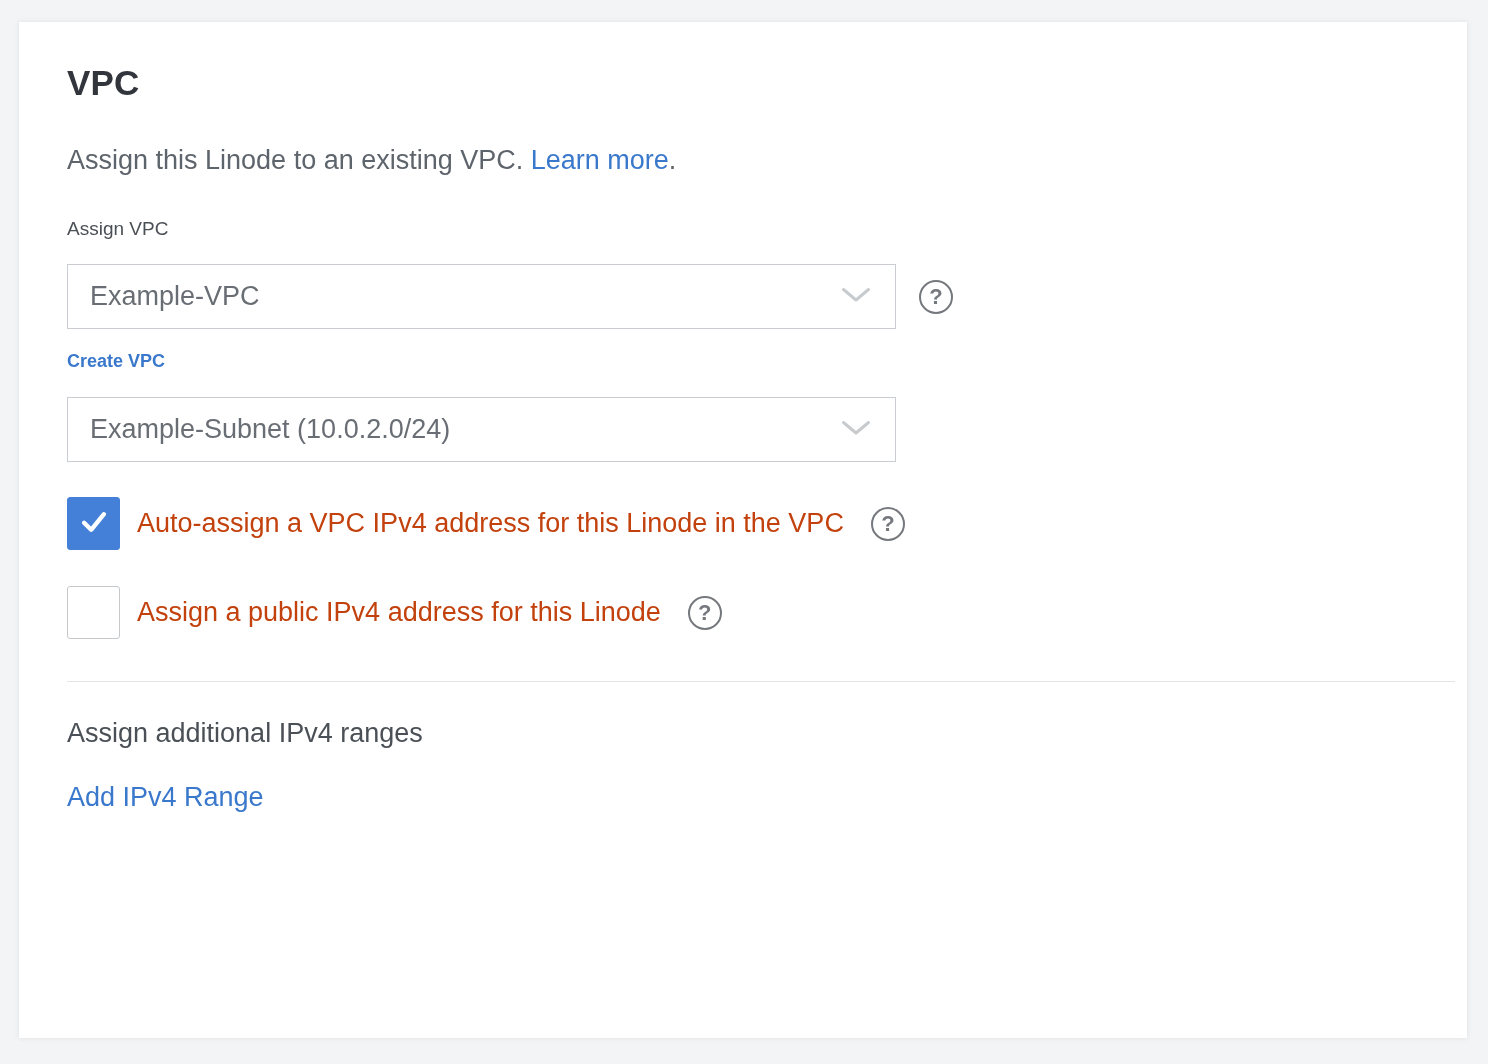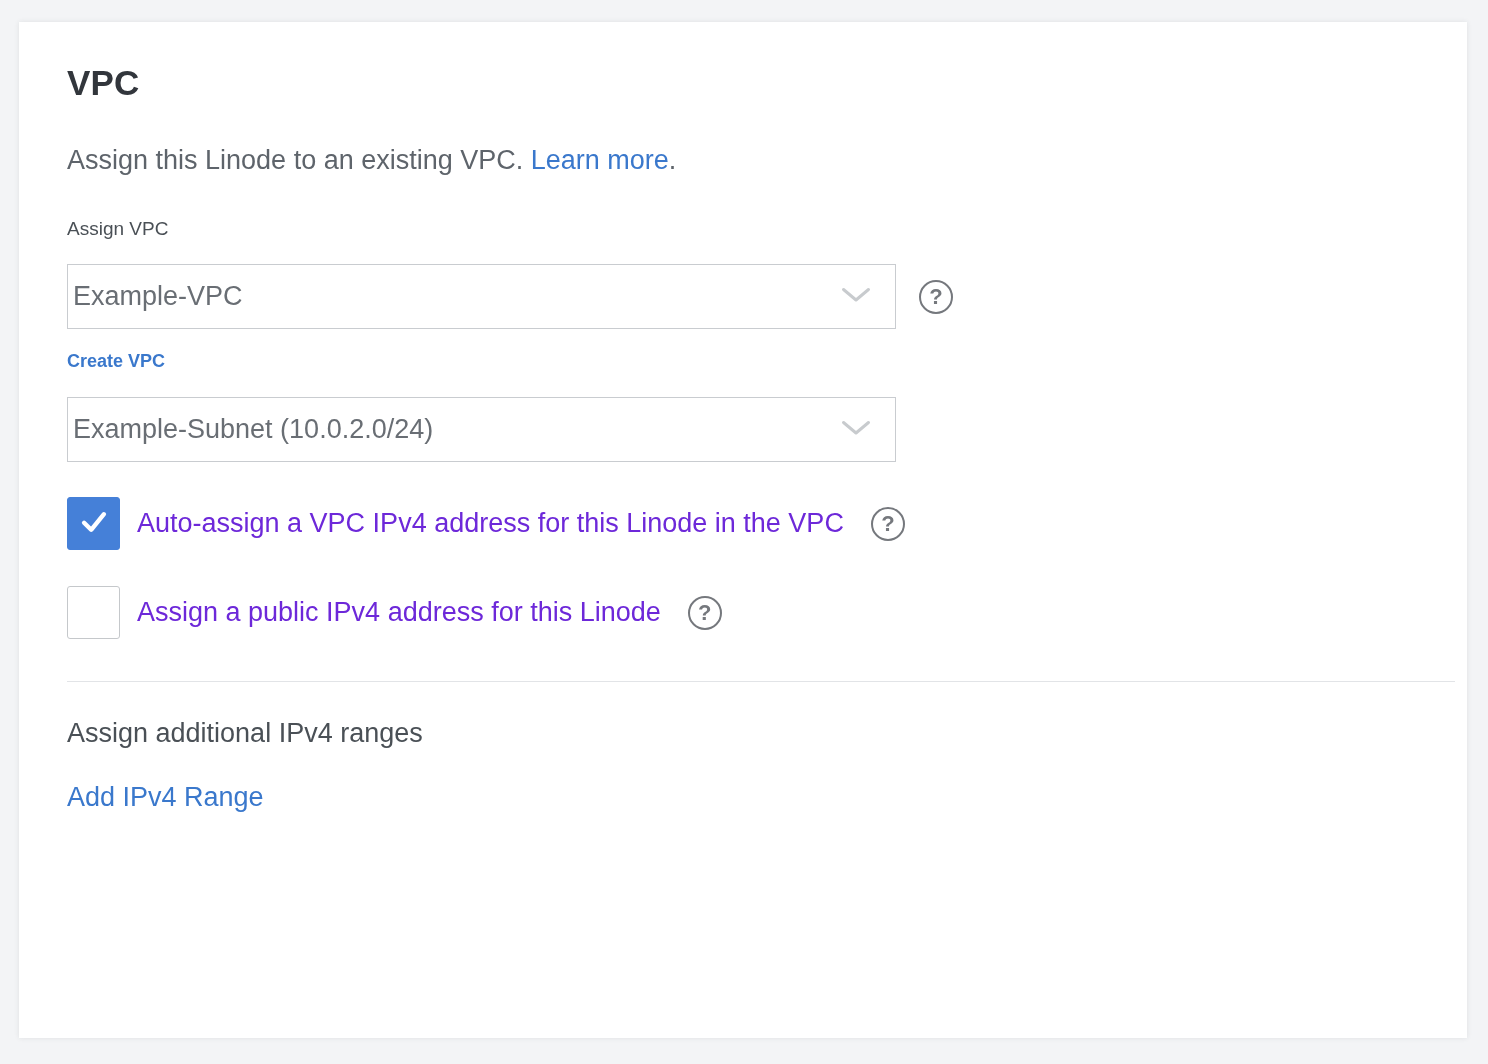--- a/index.html
+++ b/index.html
@@ -54,21 +54,21 @@
   }
   .select-row.subnet-row { margin-top: 21px; }
   .select-box {
     width: 829px;
     height: 65px;
     border: 1px solid #c9ccd0;
     background: #ffffff;
     display: flex;
     align-items: center;
     justify-content: space-between;
-    padding: 0 22px 0 5px;
+    padding: 0 22px 0 22px;
     cursor: pointer;
   }
   .select-value {
     font-size: 27px;
     color: #696e74;
   }
   .chevron { flex: none; margin-right: 2px; }
   .help-icon {
     flex: none;
     width: 34px; height: 34px;
@@ -111,21 +111,21 @@
   }
   .checkbox .check-icon { display: none; }
   .checkbox.checked {
     background: #4580d8;
     border-color: #4580d8;
   }
   .checkbox.checked .check-icon { display: block; }
   .checkbox-label {
     margin-left: 17px;
     font-size: 27px;
-    color: #6d28d9;
+    color: #c2410c;
   }
   .divider {
     border: 0;
     border-top: 1px solid #e2e4e7;
     margin: 42px -36px 0 0;
     height: 0;
   }
   h2.section-title {
     margin-top: 36px;
     font-size: 27px;

